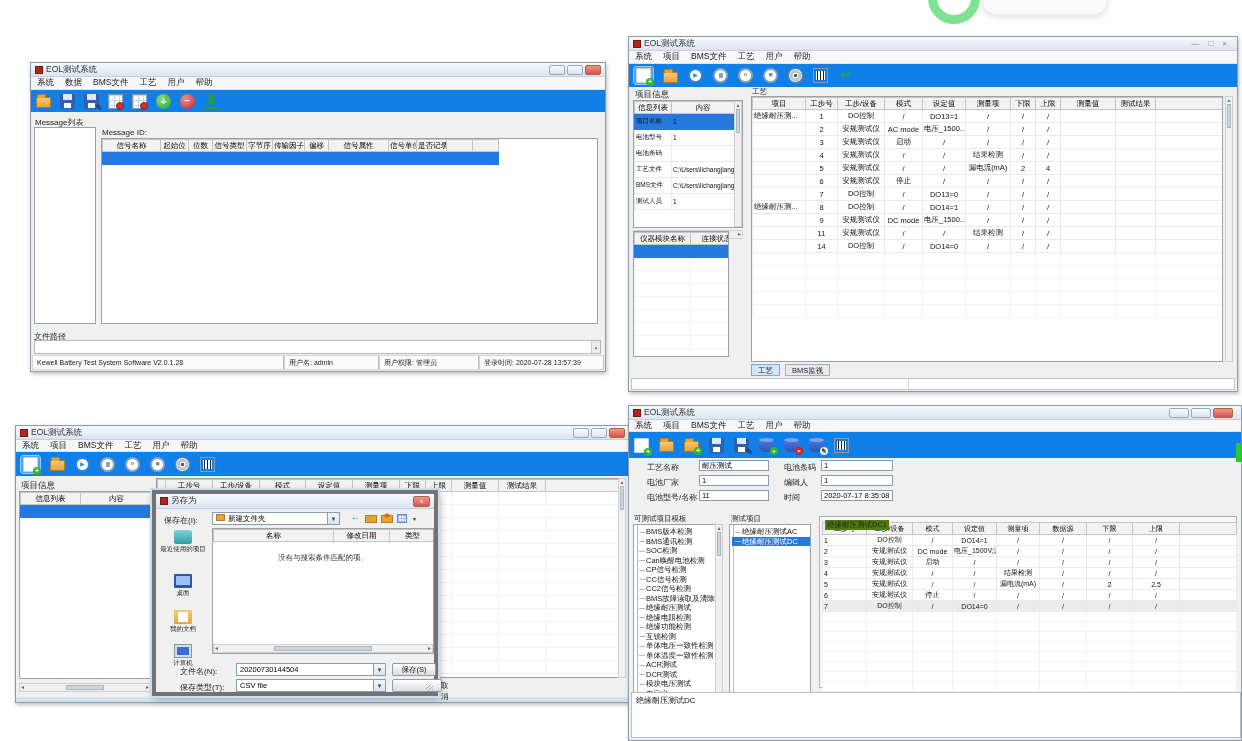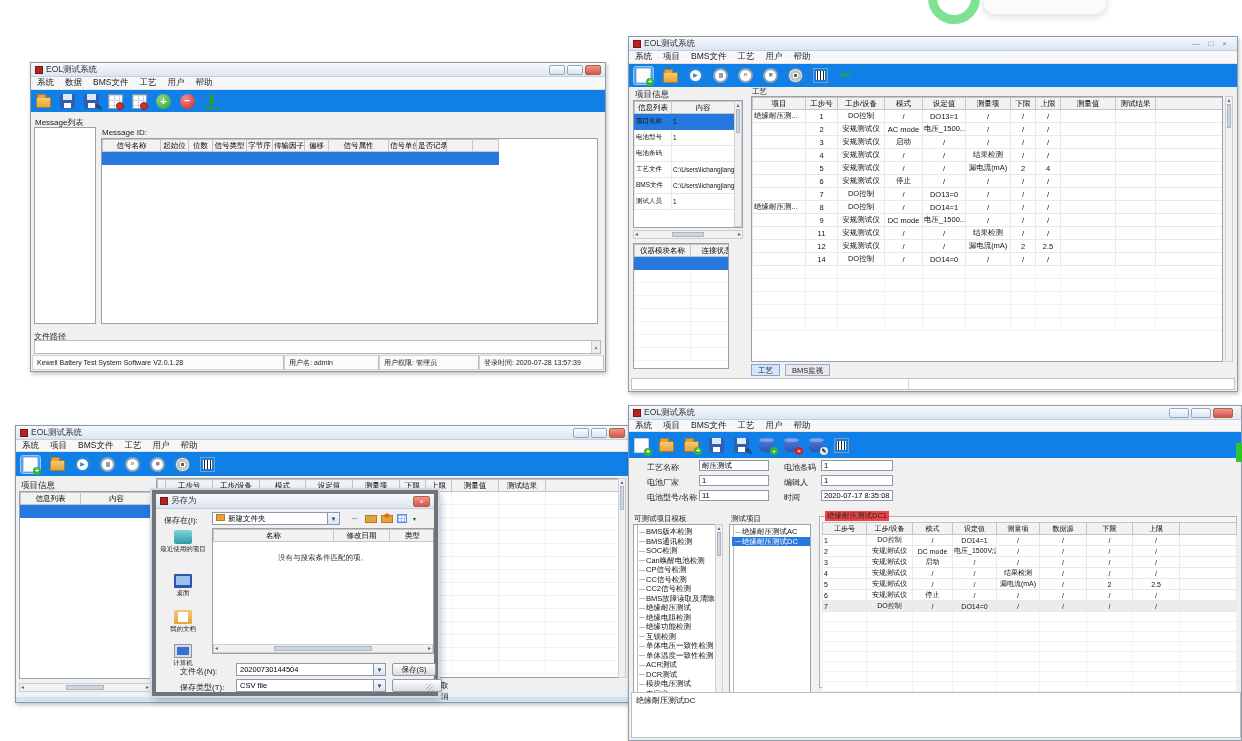--- a/index.html
+++ b/index.html
@@ -290,21 +290,21 @@
               </tr>
             </tbody>
         </table>
         <div class="vsb" style="right:0;top:0;bottom:0;">▲<div class="thumb"></div></div>
       </div>
       <div class="hsb" style="left:4px;top:143px;width:110px;">
           <span>◂</span>
           <span class="thumb"></span>
           <span>▸</span>
         </div>
-      <div class="tbox" style="left:4px;top:156px;width:96px;height:126px;">
+      <div class="tbox" style="left:4px;top:144px;width:96px;height:126px;">
         <table style="width:108px;">
           <colgroup>
               <col style="width:56px">
               <col style="width:52px">
             </colgroup>
           <thead>
               <tr>
                 <th>仪器模块名称</th>
                 <th>连接状态</th>
               </tr>
@@ -498,33 +498,20 @@
               </tr>
               <tr>
                 <td style="text-align: left;"></td>
                 <td>11</td>
                 <td>安规测试仪</td>
                 <td>/</td>
                 <td>/</td>
                 <td>结果检测</td>
                 <td>/</td>
                 <td>/</td>
-                <td></td>
-                <td></td>
-                <td></td>
-              </tr>
-              <tr>
-                <td style="text-align: left;"></td>
-                <td>12</td>
-                <td>安规测试仪</td>
-                <td>/</td>
-                <td>/</td>
-                <td>漏电流(mA)</td>
-                <td>2</td>
-                <td>2.5</td>
                 <td></td>
                 <td></td>
                 <td></td>
               </tr>
               <tr>
                 <td style="text-align: left;"></td>
                 <td>14</td>
                 <td>DO控制</td>
                 <td>/</td>
                 <td>DO14=0</td>
@@ -1040,21 +1027,21 @@
           <div class="li">自定义</div>
         </div>
       <div class="vsb" style="left:86px;top:66px;height:172px;">▲<div class="thumb"></div></div>
 
       <div class="plabel" style="left:102px;top:56px;font-size:7.5px;">测试项目</div>
       <div class="list tree" style="left:100px;top:66px;width:82px;height:172px;padding:2px 0 0 2px;">
           <div class="li">绝缘耐压测试AC</div>
           <div class="li sel-item">绝缘耐压测试DC</div>
         </div>
 
-      <div class="plabel" style="left:196px;top:53px;font-size:7.5px;background:#ef4444;z-index:2;padding:0 2px;">绝缘耐压测试DC1</div>
+      <div class="plabel" style="left:196px;top:62px;font-size:7.5px;background:#4d7c0f;z-index:2;padding:0 2px;">绝缘耐压测试DC1</div>
       <div class="groupbox" style="left:190px;top:58px;width:418px;height:172px;">
         <table style="width:414px;margin:5px 0 0 2px;font-size:7px;">
           <colgroup>
               <col style="width:44px">
               <col style="width:46px">
               <col style="width:40px">
               <col style="width:44px">
               <col style="width:43px">
               <col style="width:47px">
               <col style="width:46px">

